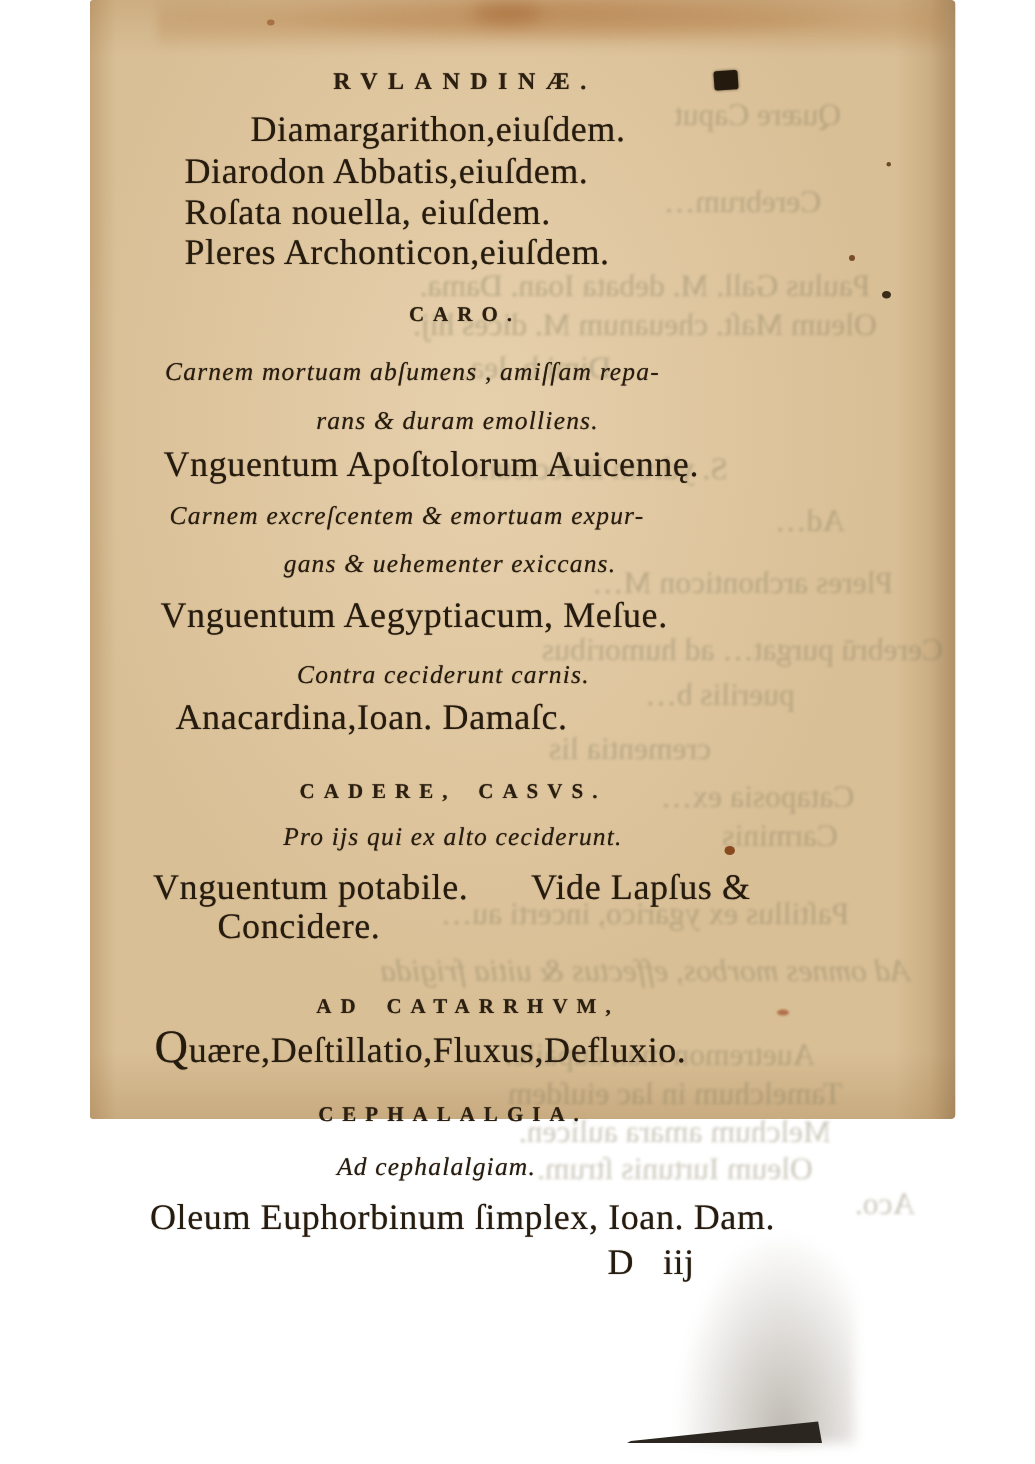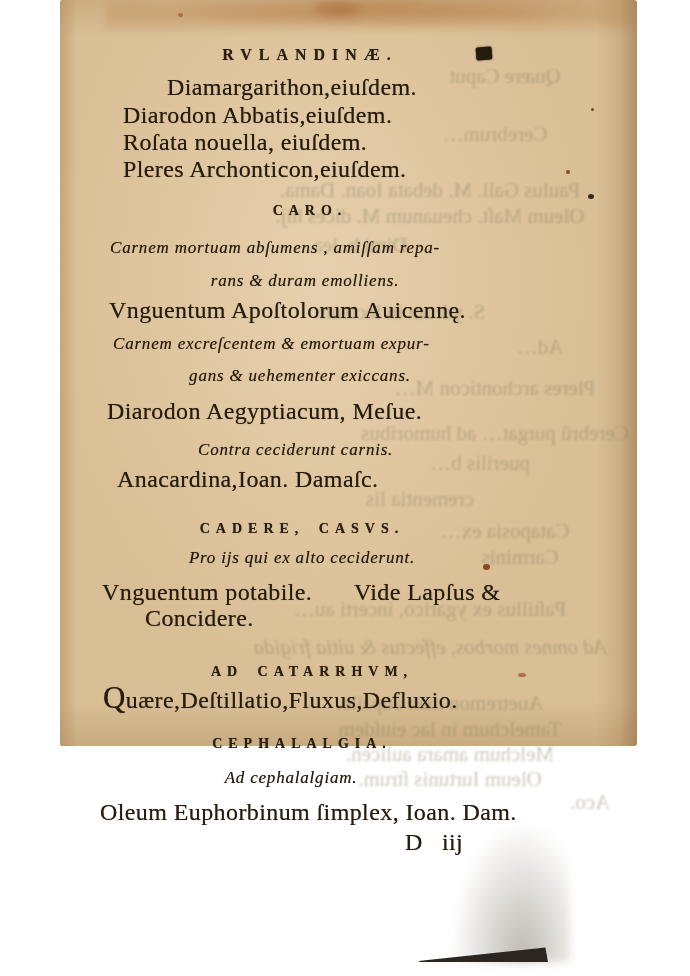--- a/index.html
+++ b/index.html
@@ -79,21 +79,21 @@
     <div class="line roman" style="left:63px;top:129px;text-align:right;">Roſata nouella, eiuſdem.</div>
     <div class="line roman" style="left:63px;top:156px;">Pleres Archonticon,eiuſdem.</div>
 
     <div class="line heading centered" style="left:250px;top:203px;">CARO.</div>
     <div class="line italic" style="left:50px;top:238px;">Carnem mortuam abſumens , amiſſam repa-</div>
     <div class="line italic centered" style="left:245px;top:271px;">rans &amp; duram emolliens.</div>
     <div class="line roman" style="left:49px;top:297px;">Vnguentum Apoſtolorum Auicennę.</div>
 
     <div class="line italic" style="left:53px;top:334px;">Carnem excreſcentem &amp; emortuam expur-</div>
     <div class="line italic centered" style="left:240px;top:366px;">gans &amp; uehementer exiccans.</div>
-    <div class="line roman" style="left:47px;top:398px;">Diarodon Aegyptiacum, Meſue.</div>
+    <div class="line roman" style="left:47px;top:398px;">Vnguentum Aegyptiacum, Meſue.</div>
 
     <div class="line italic" style="left:138px;top:440px;">Contra ceciderunt carnis.</div>
     <div class="line roman" style="left:57px;top:466px;">Anacardina,Ioan. Damaſc.</div>
 
     <div class="line heading centered" style="left:242px;top:521px;text-align:right;">CADERE, CASVS.</div>
     <div class="line italic centered" style="left:242px;top:548px;">Pro ijs qui ex alto ceciderunt.</div>
     <div class="line roman" style="left:42px;top:579px;">Vnguentum potabile.</div>
     <div class="line roman" style="left:294px;top:579px;">Vide Lapſus &amp;</div>
     <div class="line roman" style="left:85px;top:605px;">Concidere.</div>
 

